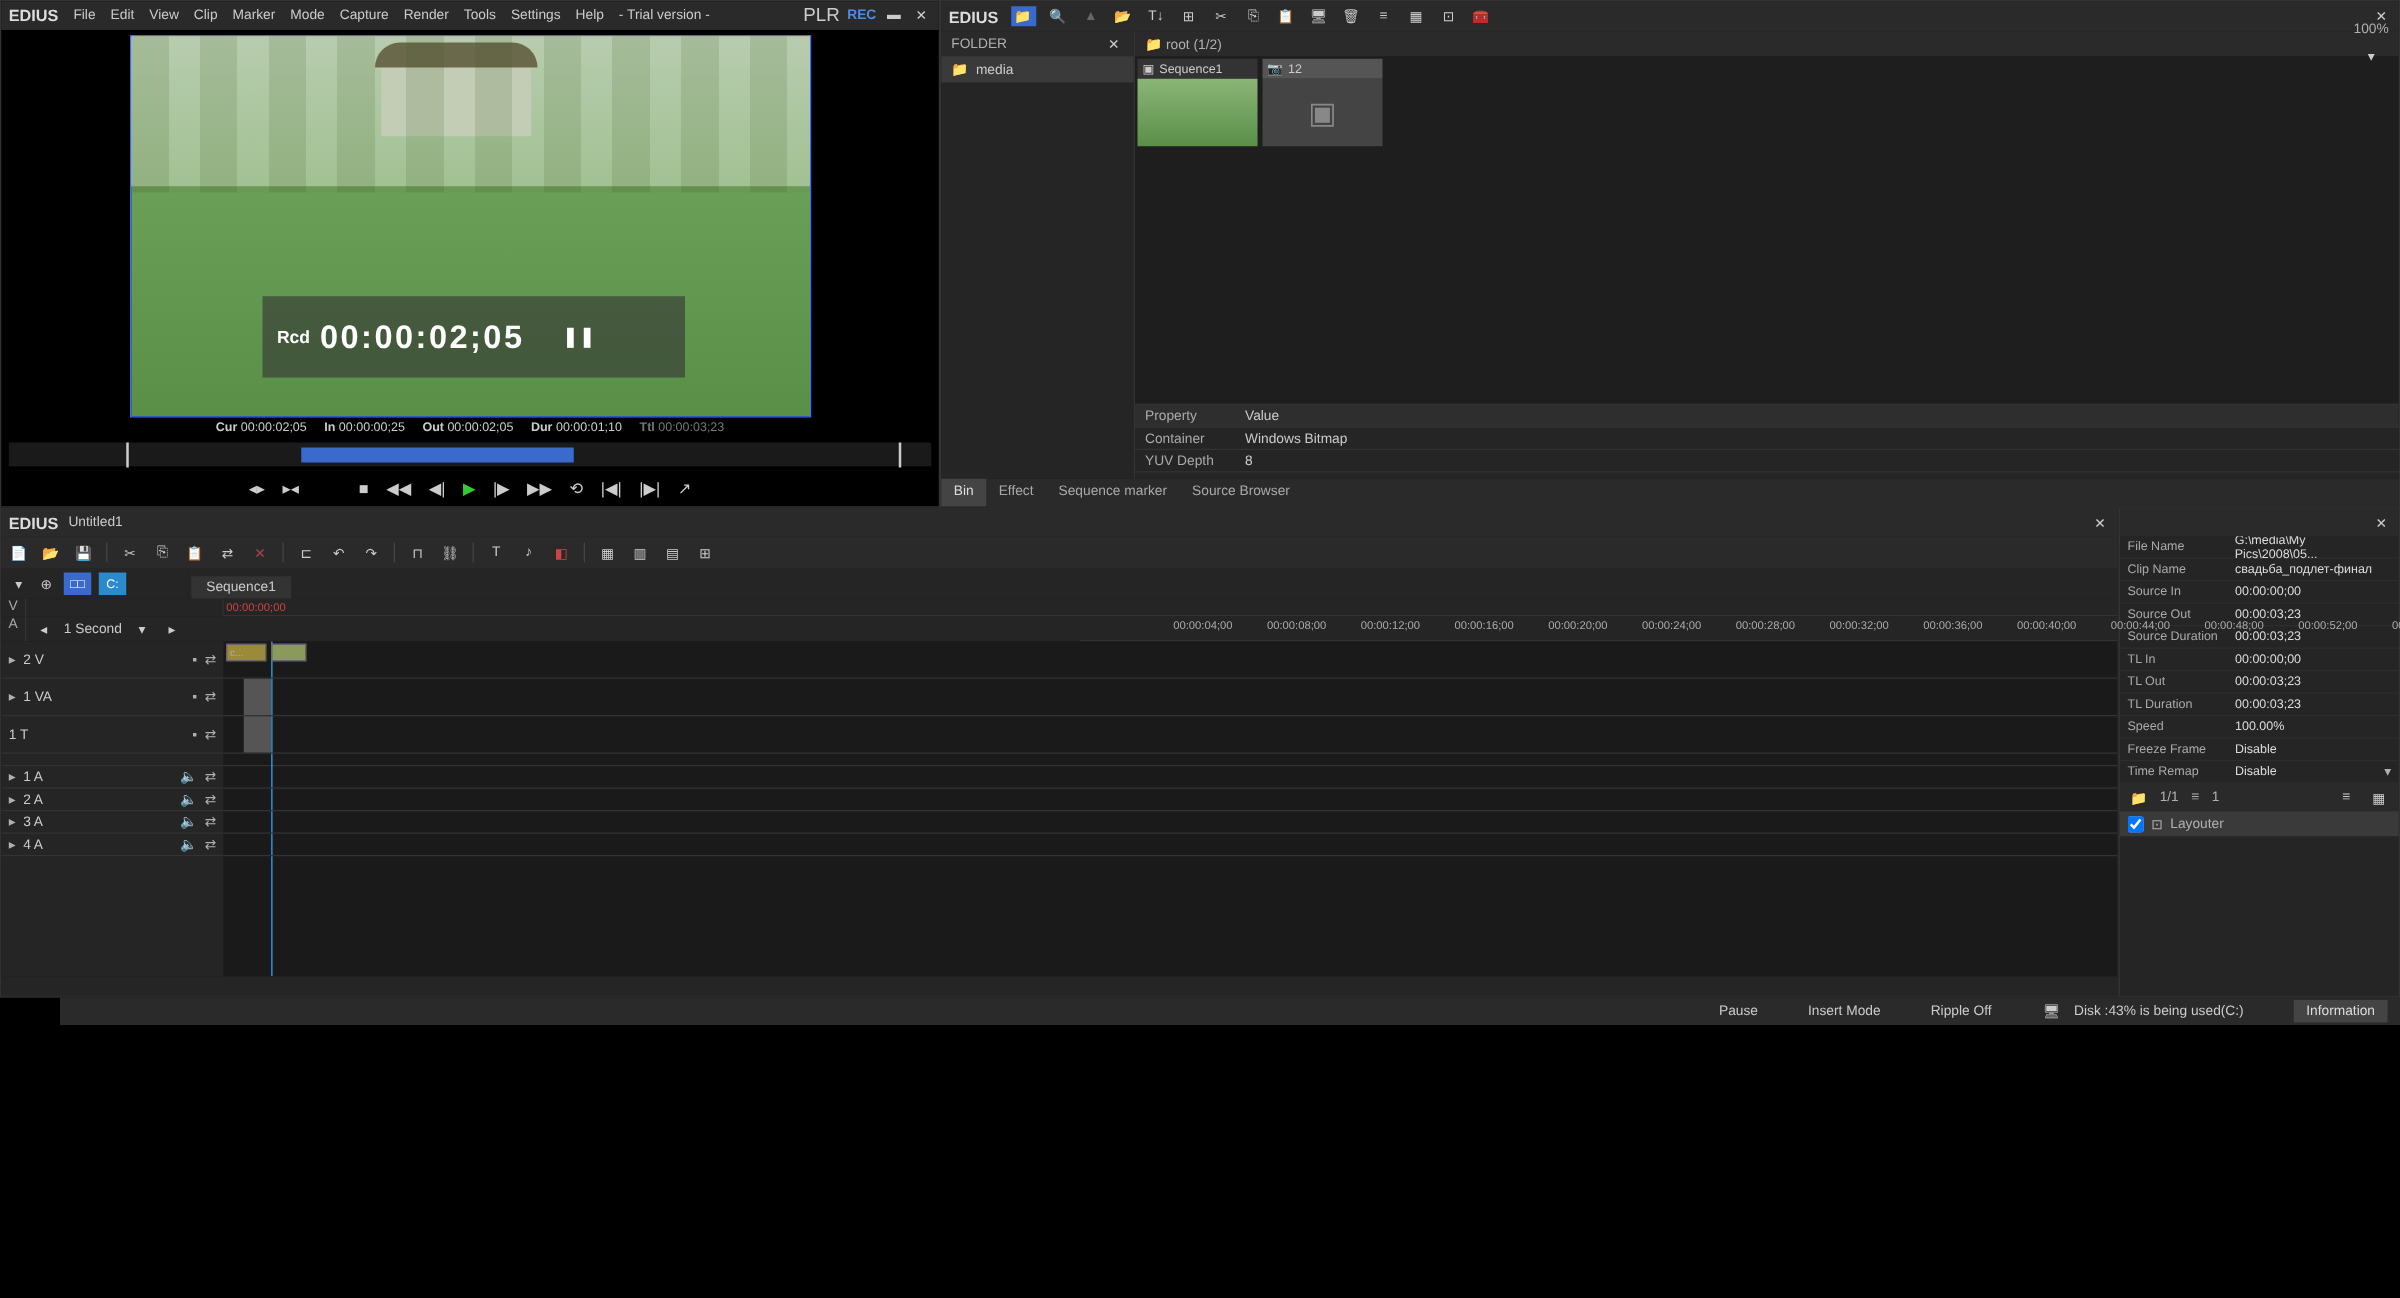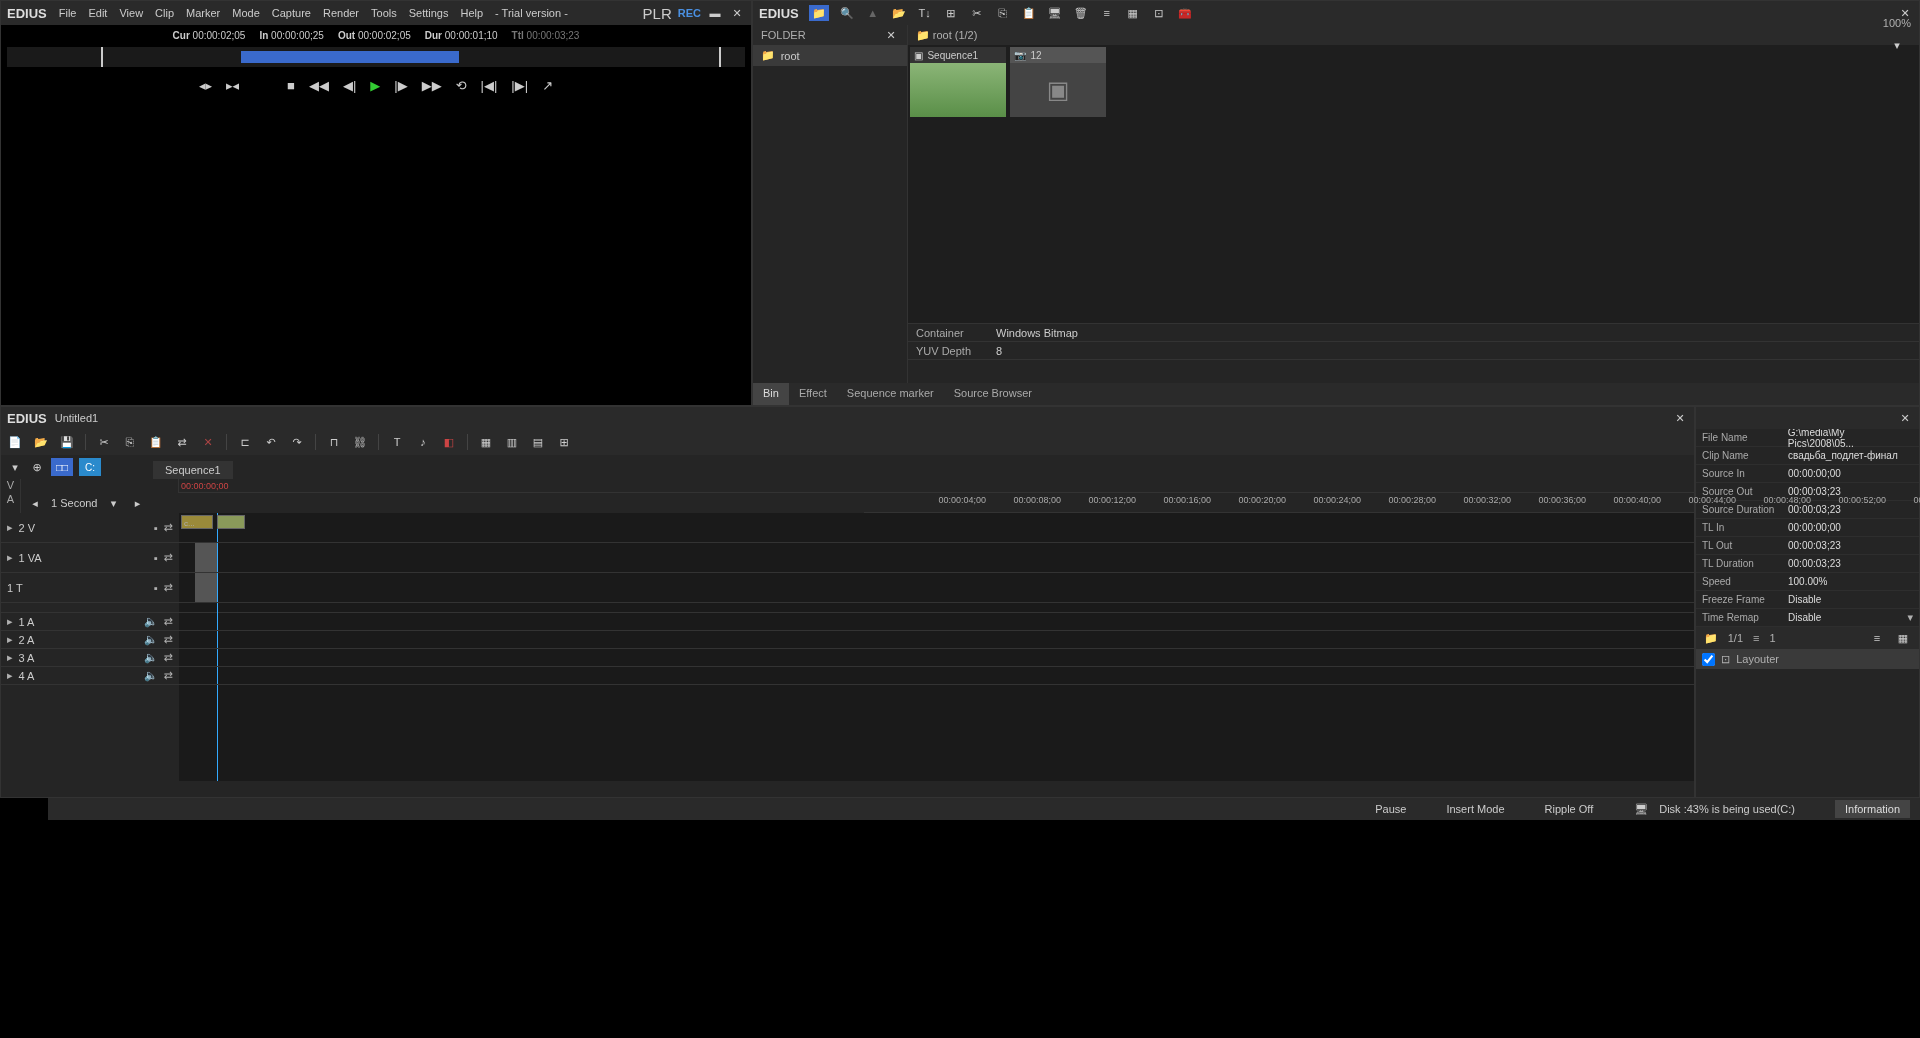--- a/index.html
+++ b/index.html
@@ -118,20 +118,33 @@
       <span class="menu-item">Settings</span>
       <span class="menu-item">Help</span>
       <span class="trial">- Trial version -</span>
       <div class="right">
         <span class="plr">PLR</span>
         <span class="rec">REC</span>
         <span class="icon-btn">▬</span>
         <span class="icon-btn">✕</span>
       </div>
     </div>
+    <div class="preview-area">
+      <div class="preview-video">
+        <div class="sky"></div>
+        <div class="building"></div>
+        <div class="roof"></div>
+        <div class="trees"></div>
+        <div class="preview-overlay">
+          <span class="rcd">Rcd</span>
+          <span class="tc">00:00:02;05</span>
+          <span class="pause">❚❚</span>
+        </div>
+      </div>
+    </div>
     <div class="timecode-row">
       <span><b>Cur</b> <span>00:00:02;05</span></span>
       <span><b>In</b> <span>00:00:00;25</span></span>
       <span><b>Out</b> <span>00:00:02;05</span></span>
       <span><b>Dur</b> <span>00:00:01;10</span></span>
       <span class="dim"><b>Ttl</b> <span>00:00:03;23</span></span>
     </div>
     <div class="scrub-bar">
       <div class="scrub-mark" style="left:94px"></div>
       <div class="scrub-fill"></div>
@@ -175,21 +188,21 @@
       <span class="icon-btn" style="margin-left:auto">✕</span>
     </div>
     <div class="bin-body">
       <div class="folder-panel">
         <div class="folder-header">
           <span>FOLDER</span>
           <span class="icon-btn">✕</span>
         </div>
         <div class="folder-item">
           <span>📁</span>
-          <span>root</span>
+          <span>media</span>
         </div>
       </div>
       <div class="clips-panel">
         <div class="clips-header">
           <span>📁 <span>root (1/2)</span></span>
           <div class="right">
             <span>100%</span>
             <span class="icon-btn">▾</span>
           </div>
         </div>
@@ -203,20 +216,24 @@
           </div>
           <div class="clip-thumb sel">
             <div class="title">
                 <span>📷</span>
                 <span>12</span>
               </div>
             <div class="img icon">▣</div>
           </div>
         </div>
         <div class="prop-table">
+          <div class="prop-row header">
+            <span class="key">Property</span>
+            <span class="val">Value</span>
+          </div>
           <div class="prop-row">
             <span class="key">Container</span>
             <span class="val">Windows Bitmap</span>
           </div>
           <div class="prop-row">
             <span class="key">YUV Depth</span>
             <span class="val">8</span>
           </div>
         </div>
       </div>

